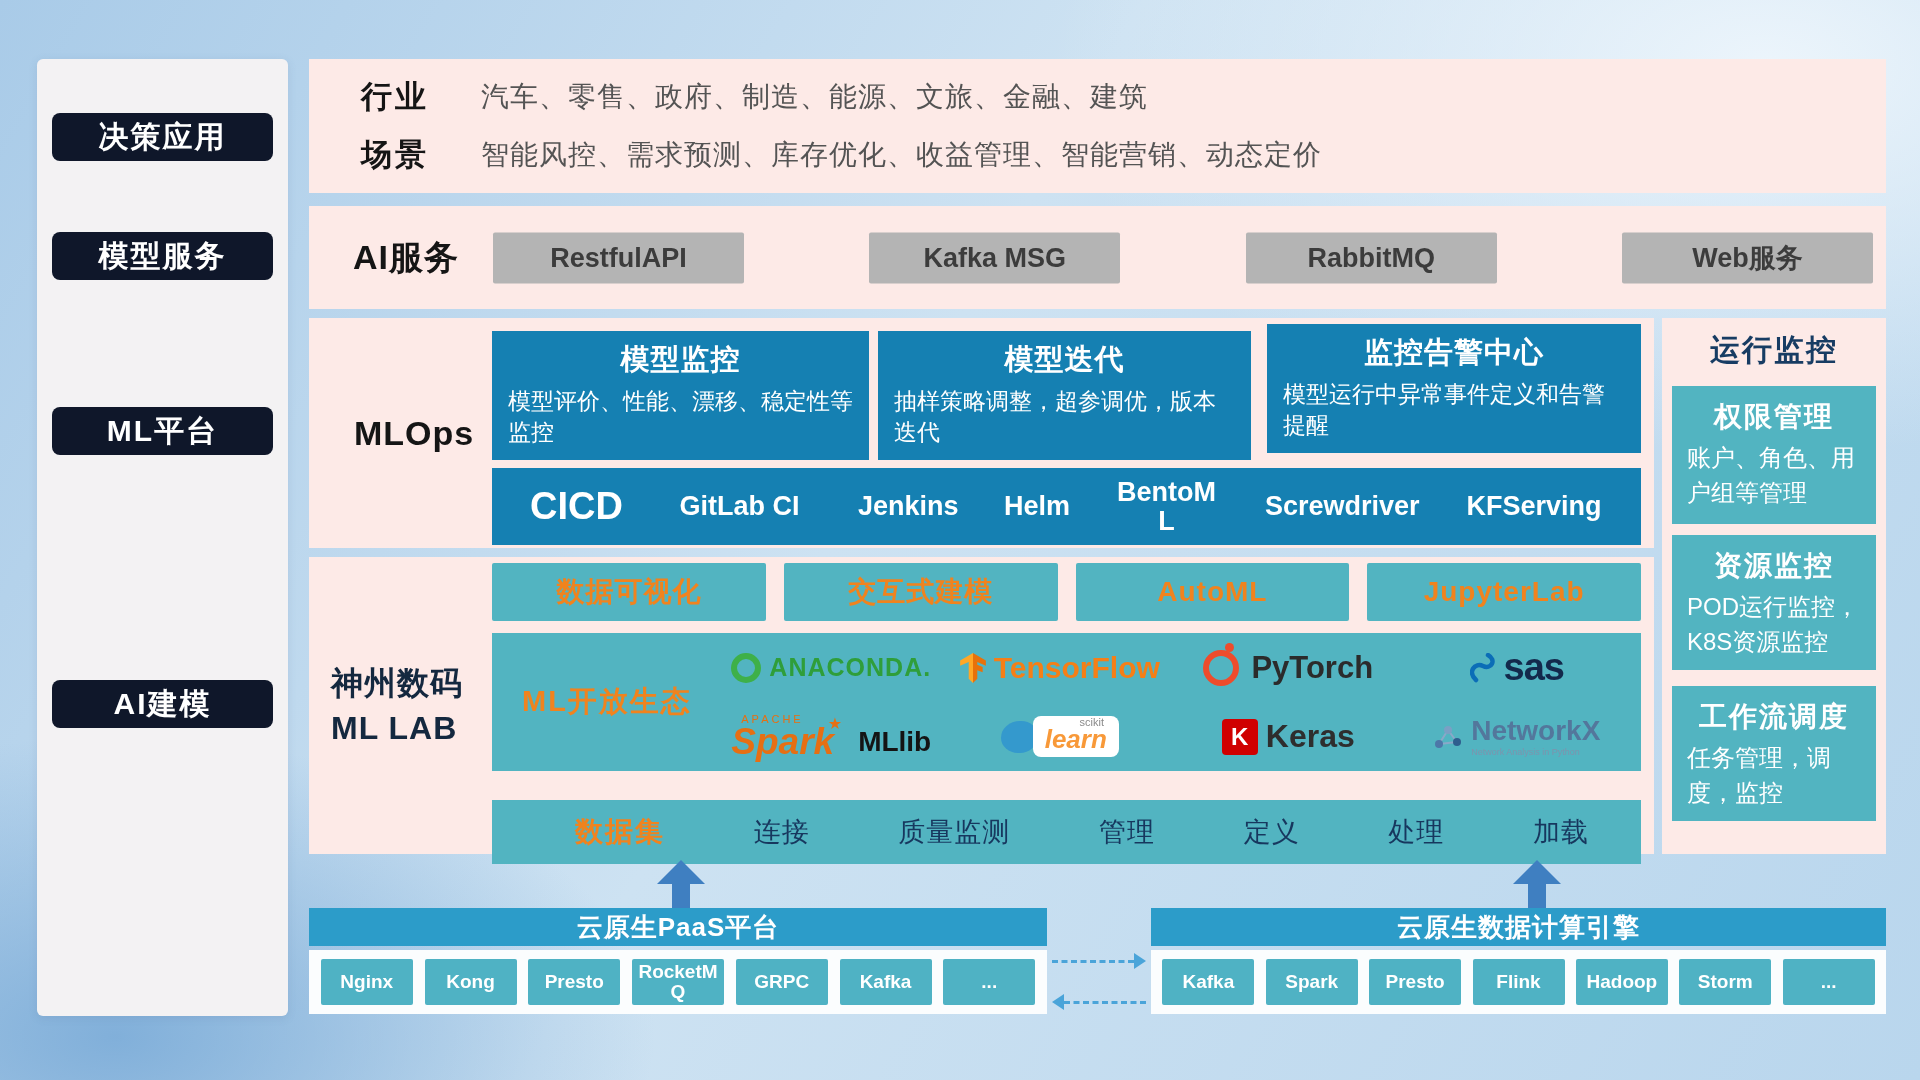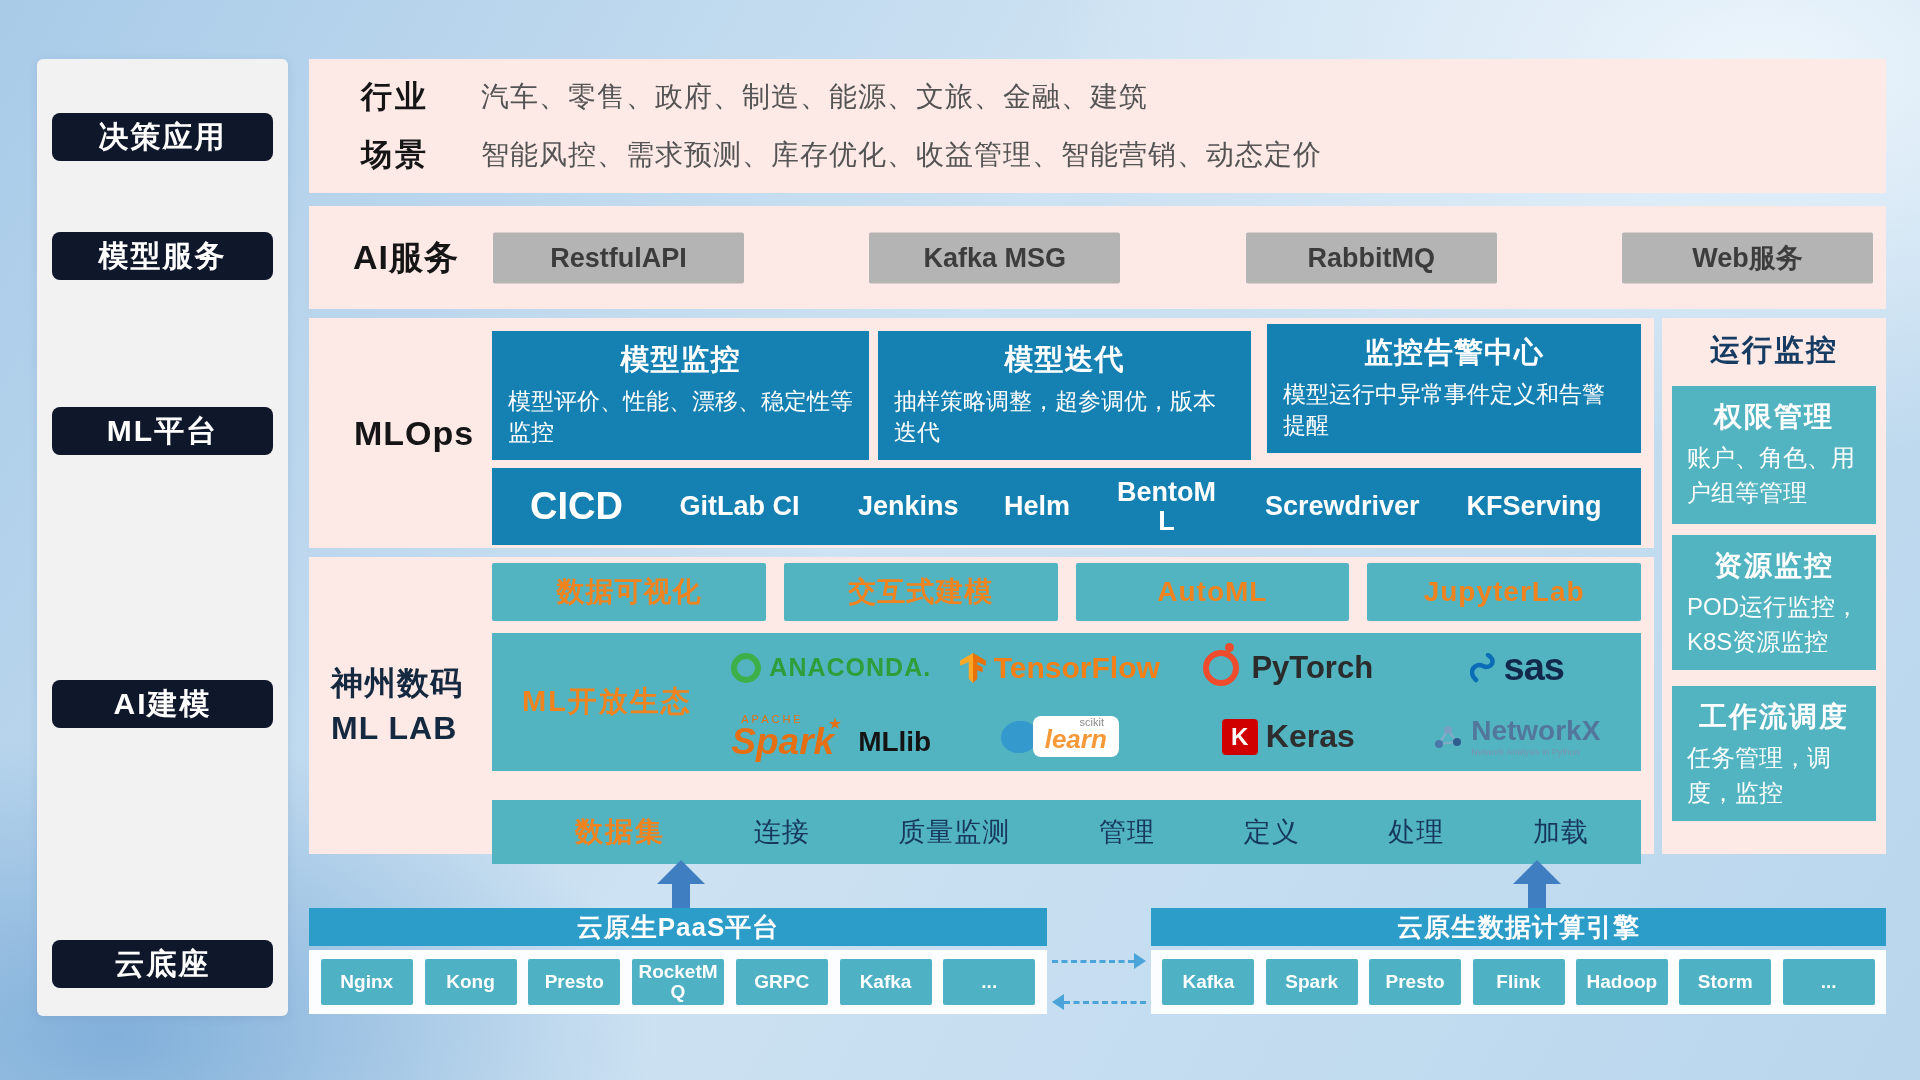--- a/index.html
+++ b/index.html
@@ -102,21 +102,20 @@
 </head>
 <body>
 
 <div class="stage">
 
   <aside class="sidebar">
     <div class="red-btn" style="top:54px">决策应用</div>
     <div class="red-btn" style="top:173px">模型服务</div>
     <div class="red-btn" style="top:348px">ML平台</div>
     <div class="red-btn" style="top:621px">AI建模</div>
-    <div class="red-btn" style="top:881px">云底座</div>
   </aside>
 
   <section class="panel industry-panel">
     <div class="ind-row">
       <span class="ind-label">行业</span>
       <span class="ind-text">汽车、零售、政府、制造、能源、文旅、金融、建筑</span>
     </div>
     <div class="ind-row">
       <span class="ind-label">场景</span>
       <span class="ind-text">智能风控、需求预测、库存优化、收益管理、智能营销、动态定价</span>

